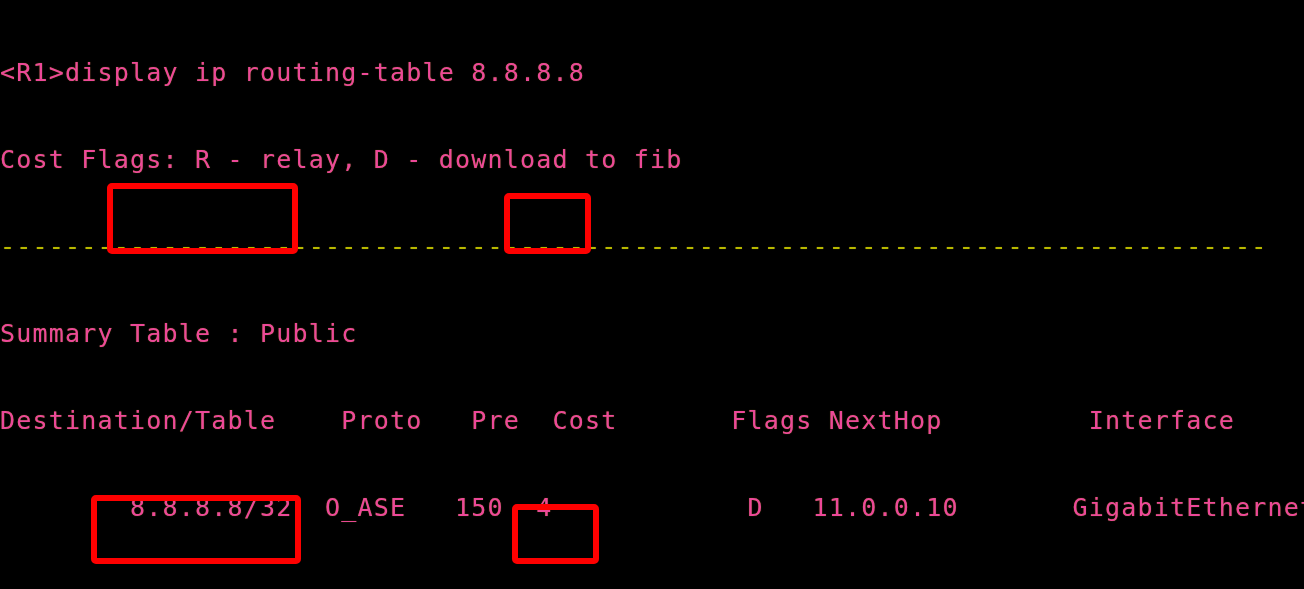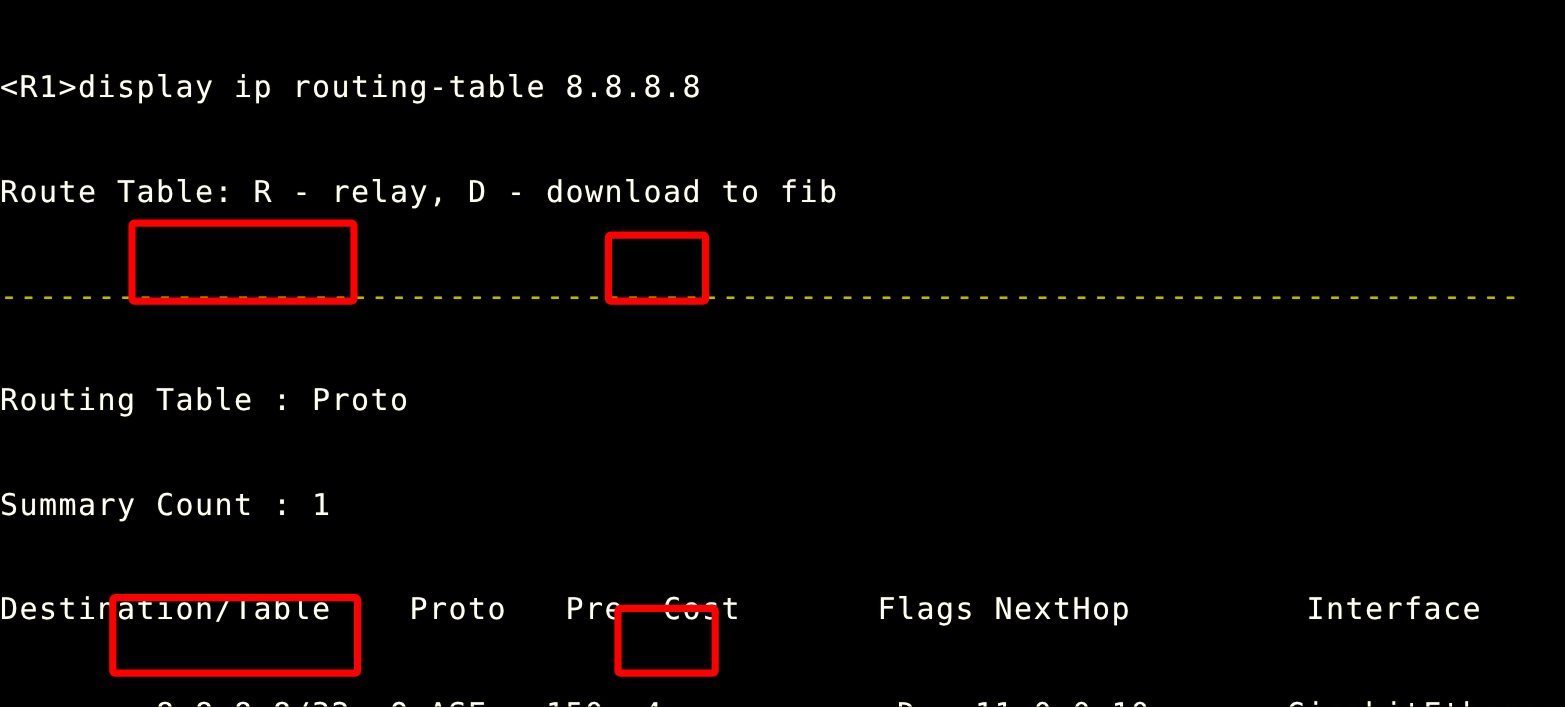--- a/index.html
+++ b/index.html
@@ -27,21 +27,21 @@
     letter-spacing: 1.2px;
     color: #c9c900;
     white-space: pre;
     padding: 0;
   }
   .line {
     display: block;
     height: 29px;
     line-height: 29px;
     white-space: pre;
-    color: #ffffff;
+    color: #ec4899;
     text-shadow: 0 0 1px rgba(180,180,0,0.55);
   }
   .rule {
     color: #b8b800;
     letter-spacing: 1.2px;
   }
   .hl-box {
     position: absolute;
     border: 6px solid #fe0000;
     border-radius: 5px;
@@ -49,24 +49,23 @@
     background: transparent;
     pointer-events: none;
   }
 </style>
 </head>
 <body>
 
 <div id="screen">
   <div class="term">
     <span class="line">&lt;R1&gt;display ip routing-table 8.8.8.8</span>
-    <span class="line">Route Table: R - relay, D - download to fib</span>
+    <span class="line">Cost Flags: R - relay, D - download to fib</span>
     <span class="line rule">------------------------------------------------------------------------------</span>
-    <span class="line">Routing Table : Proto</span>
-    <span class="line">Summary Count : 1</span>
+    <span class="line">Summary Table : Public</span>
     <span class="line">Destination/Table    Proto   Pre  Cost       Flags NextHop         Interface</span>
     <span class="line">        8.8.8.8/32  O_ASE   150  4            D   11.0.0.10       GigabitEthernet</span>
     
     
     
     
     
     
     
     

